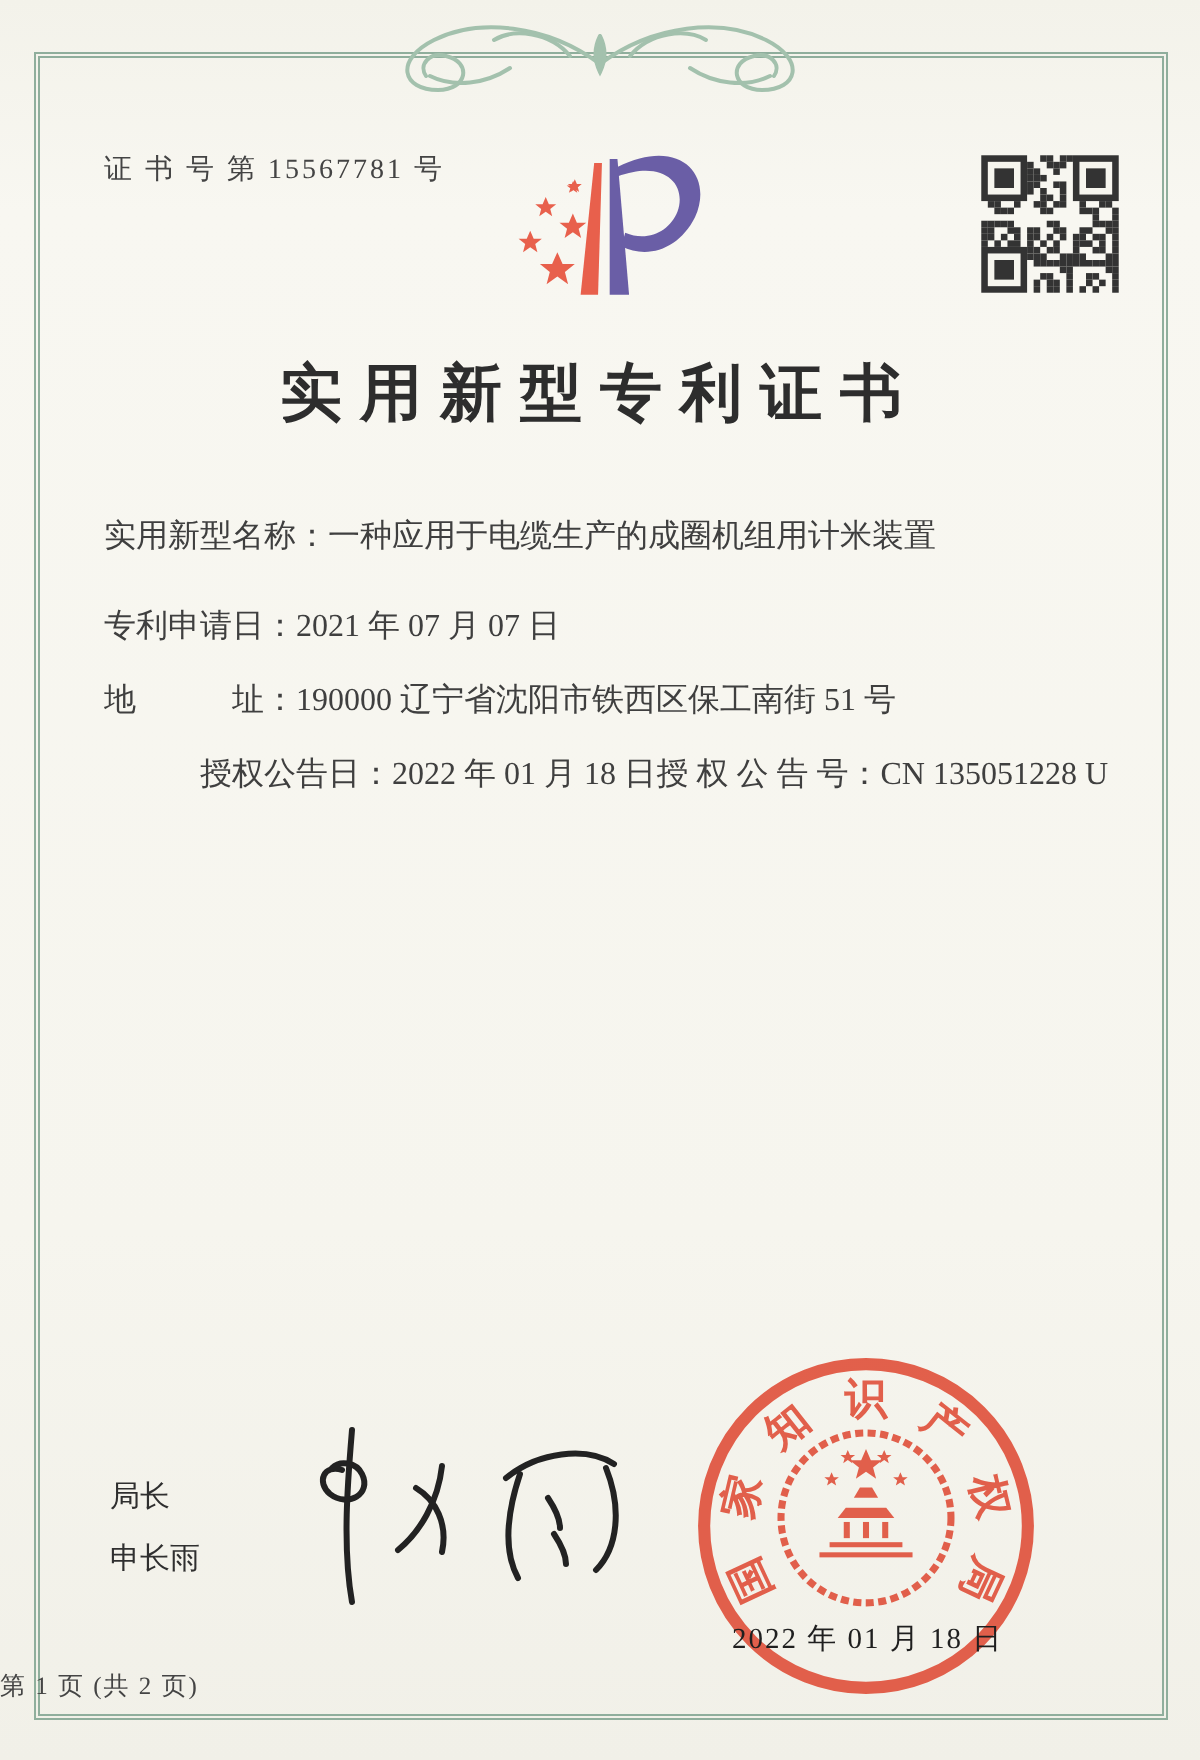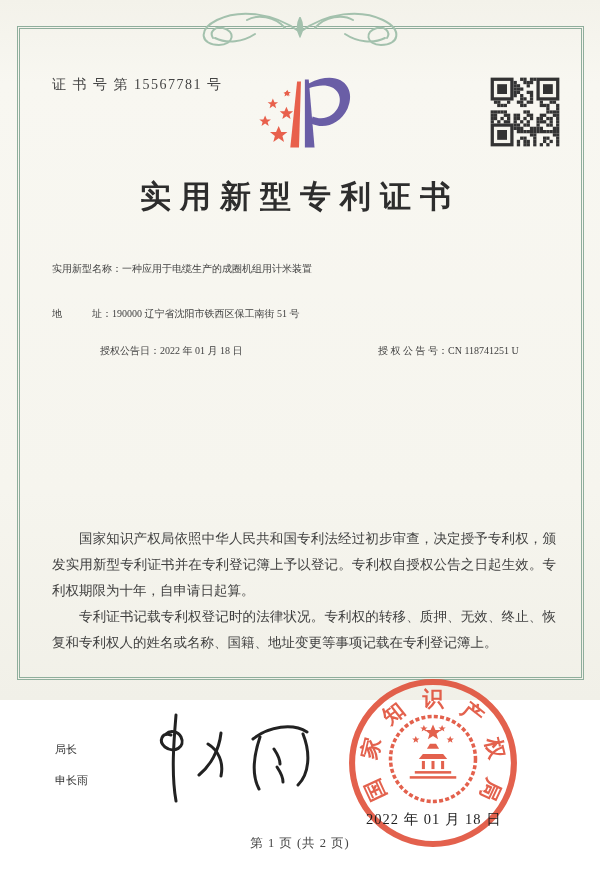--- a/index.html
+++ b/index.html
@@ -2,48 +2,48 @@
 <html style="--paper: #f6f5ee; --border-green: #8fae9c; --seal-red: #e0503a; --logo-red: #e8604c; --logo-purple: #6a5ea6;"><head>
 <meta charset="utf-8">
 <style>
   :root{
     --paper:#f6f5ee; --border-green:#8fae9c; --flourish-green:#a3c1ad;
     --seal-red:#e0503a; --logo-red:#e8604c; --logo-purple:#6a5ea6; --ink:#3a3a3a;
   }
   html,body{margin:0;padding:0;}
   body{width:600px;height:880px;overflow:hidden;
        font-family:"Liberation Serif","DejaVu Serif",serif;color:var(--ink);}
-  .page{position:relative;width:600px;height:700px;
+  .page{position:relative;width:600px;height:880px;
         background:linear-gradient(180deg,#f3f2ea 0%,#f8f7f1 12%,#f6f5ee 70%,#f1f0e8 100%);}
   .border-frame{position:absolute;left:17px;top:26px;right:16px;bottom:20px;
         border:3px double var(--border-green);pointer-events:none;}
   .flourish{position:absolute;top:4px;left:50%;transform:translateX(-50%);
         width:330px;height:46px;}
   .cert-no{position:absolute;left:52px;top:76px;font-size:14px;letter-spacing:1.5px;color:#444;}
   .logo{position:absolute;left:237px;top:60px;width:126px;height:106px;}
   .qr{position:absolute;left:489px;top:76px;width:72px;height:72px;}
   .qr svg{width:100%;height:100%;}
   .title{position:absolute;top:176px;left:0;width:100%;text-align:center;
         font-size:31px;font-weight:700;letter-spacing:9px;color:#2d2d2d;}
-  .fields{position:absolute;left:52px;top:258px;right:46px;font-size:10px;color:#3f3f3f;}
+  .fields{position:absolute;left:52px;top:258px;right:46px;font-size:16px;color:#3f3f3f;}
   .field-row{margin-bottom:16px;line-height:21px;white-space:nowrap;}
   .field-row.gap-lg{margin-bottom:24px;}
   .grant-row{display:flex;margin-left:48px;}
   .grant-left{width:278px;}
   .paragraphs{position:absolute;left:52px;right:44px;top:526px;
         font-size:13.5px;line-height:1.92;text-align:justify;color:#3f3f3f;}
   .paragraphs p{margin:0;text-indent:2em;}
-  .director{position:absolute;left:55px;top:734px;font-size:11px;line-height:31px;color:#2f2f2f;}
+  .director{position:absolute;left:55px;top:734px;font-size:15px;line-height:31px;color:#2f2f2f;}
   .signature{position:absolute;left:133px;top:703px;width:218px;height:108px;}
   .seal{position:absolute;left:346px;top:676px;width:174px;height:174px;opacity:.9;}
   .seal text{font-family:"Liberation Serif","DejaVu Serif",serif;font-weight:700;
         font-size:21px;fill:var(--seal-red);}
   .seal-date{position:absolute;left:366px;top:810px;font-size:14.5px;letter-spacing:1px;
         color:#1f1f1f;z-index:5;}
-  .footer{position:absolute;top:835px;left:0;width:100%;text-align:center;
+  .footer{position:absolute;top:835px;left:0;width:100%;
         font-size:12.5px;letter-spacing:1px;color:#444;}
   .stroke-g{stroke:var(--flourish-green);fill:none;stroke-width:2;stroke-linecap:round;}
   .sig-stroke{stroke:#222;fill:none;stroke-width:3;stroke-linecap:round;stroke-linejoin:round;}
   .seal-line{stroke:var(--seal-red);fill:none;}
   .seal-fill{fill:var(--seal-red);stroke:none;}
   .qr-dark{fill:#333;}
 </style>
 </head>
 <body>
 
@@ -246,36 +246,35 @@
     </svg>
   </div>
 
   <div class="title">实用新型专利证书</div>
 
   <div class="fields">
     <div class="field-row gap-lg">
       <span>实用新型名称：</span><span>一种应用于电缆生产的成圈机组用计米装置</span>
     </div>
     <div class="field-row">
+      <span>专利申请日：</span><span>2021 年 07 月 07 日</span>
+    </div>
+    <div class="field-row">
       <span>地　　　址：</span><span>190000 辽宁省沈阳市铁西区保工南街 51 号</span>
     </div>
     <div class="field-row grant-row">
       <span class="grant-left">
         <span>授权公告日：</span><span>2022 年 01 月 18 日</span>
       </span>
       <span>
-        <span>授 权 公 告 号：</span><span>CN 118741251 U</span>
+        <span>授 权 公 告 号：</span><span>CN 135051228 U</span>
       </span>
     </div>
   </div>
 
-  <div class="paragraphs">
-    <p>国家知识产权局依照中华人民共和国专利法经过初步审查，决定授予专利权，颁发实用新型专利证书并在专利登记簿上予以登记。专利权自授权公告之日起生效。专利权期限为十年，自申请日起算。</p>
-    <p>专利证书记载专利权登记时的法律状况。专利权的转移、质押、无效、终止、恢复和专利权人的姓名或名称、国籍、地址变更等事项记载在专利登记簿上。</p>
-  </div>
 
   <div class="director">
     <div>局长</div>
     <div>申长雨</div>
   </div>
 
   <svg class="signature" viewBox="0 0 218 108">
     <g class="sig-stroke">
       <path d="M38,32 C29,29 25,38 32,44 C41,51 53,44 48,34 C45,28 37,27 33,31"></path>
       <path d="M43,12 C41,36 38,70 43,98"></path>

